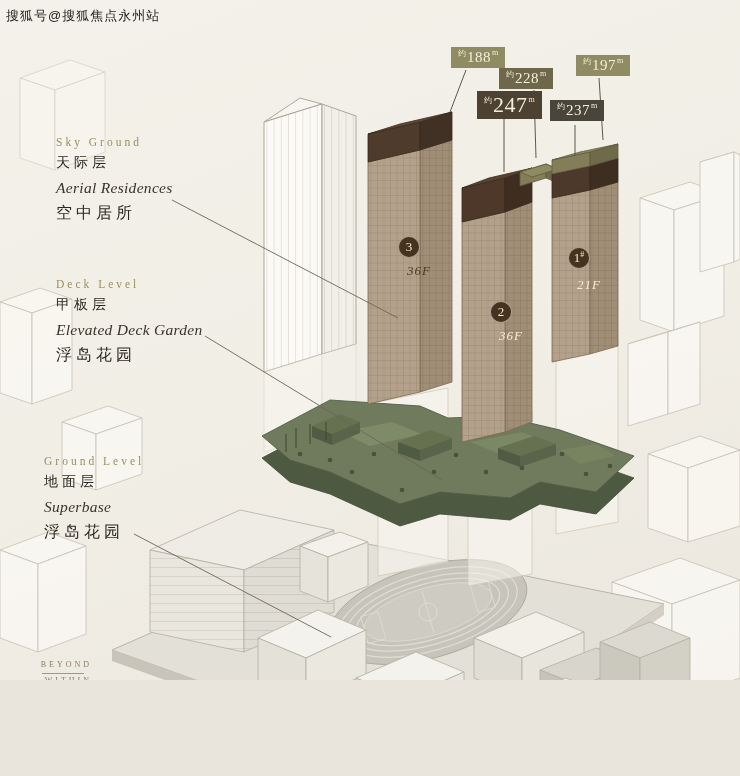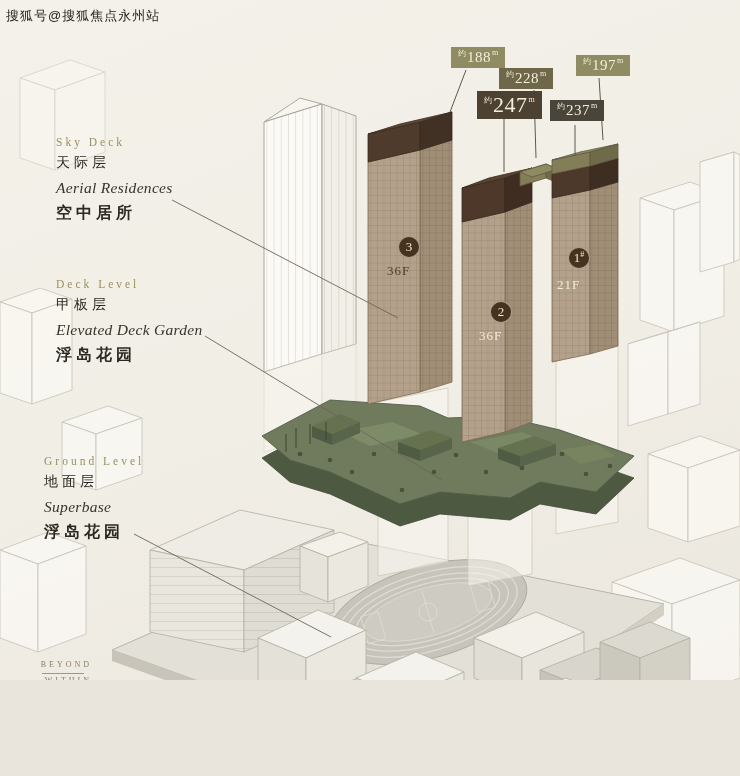--- a/index.html
+++ b/index.html
@@ -15,27 +15,27 @@
   .htag{position:absolute;display:flex;align-items:center;padding:3px 7px;color:#f3eeda;line-height:1}
   .htag .pfx{font-size:8px;margin-right:1px;transform:translateY(-4px)}
   .htag .val{font-size:15px;letter-spacing:.5px}
   .htag.big .val{font-size:22px}
   .htag .unit{font-size:8px;margin-left:1px;transform:translateY(-5px)}
 
   .level{position:absolute;width:200px}
   .eyebrow{font-size:11.5px;letter-spacing:3px;color:#99905f;margin-bottom:6px}
   .cn-title{font-size:14px;font-weight:400;letter-spacing:4px;color:#2d2922;margin-bottom:7px}
   .en-line{font-style:italic;font-size:15.5px;letter-spacing:.3px;color:#39342b;margin-bottom:6px}
-  .cn-line{font-size:16px;font-weight:700;letter-spacing:4px;color:#2d2922}
+  .cn-line{font-size:16px;font-weight:400;letter-spacing:4px;color:#2d2922}
 
   .badge{position:absolute;width:22px;height:22px;border-radius:50%;background:#47321f;
          color:#f1e7cf;font-size:13px;display:flex;align-items:center;justify-content:center;
          border:1px solid rgba(250,244,228,.55)}
   .badge .bsuf{font-size:8px;transform:translateY(-4px)}
-  .floors{position:absolute;width:44px;text-align:left;font-size:13px;letter-spacing:1px}
+  .floors{position:absolute;width:44px;text-align:right;font-style:italic;font-size:13px;letter-spacing:1px}
   .floors.dark{color:#4a3a26}
   .floors.light{color:#f3ecd8}
 
   .logo{position:absolute;left:34px;top:659px;width:58px;text-align:right;color:#8b7c61}
   .logo-word{font-size:8px;letter-spacing:3px;line-height:1.6}
   .logo-rule{height:1px;background:#a5967c;margin:1px 8px}
   .logo-seal{width:24px;height:24px;border:1px solid #8b7c61;border-radius:50%;margin:7px auto 0;position:relative}
   .logo-seal::after{content:"";position:absolute;left:6px;top:6px;right:6px;bottom:6px;
                     border:1px solid rgba(139,124,97,.6);border-radius:2px}
 </style>
@@ -265,21 +265,21 @@
       <span class="val">197</span>
       <span class="unit">m</span>
   </div>
   <div class="htag" style="left: 550px; top: 100px; background-color: rgb(74, 69, 59);">
     <span class="pfx">约</span>
       <span class="val">237</span>
       <span class="unit">m</span>
   </div>
 
   <div class="level" style="left:56px;top:136px">
-    <div class="eyebrow">Sky Deck</div>
+    <div class="eyebrow">Sky Ground</div>
     <div class="cn-title">天际层</div>
     <div class="en-line">Aerial Residences</div>
     <div class="cn-line">空中居所</div>
   </div>
   <div class="level" style="left:56px;top:278px">
     <div class="eyebrow">Deck Level</div>
     <div class="cn-title">甲板层</div>
     <div class="en-line">Elevated Deck Garden</div>
     <div class="cn-line">浮岛花园</div>
   </div>

